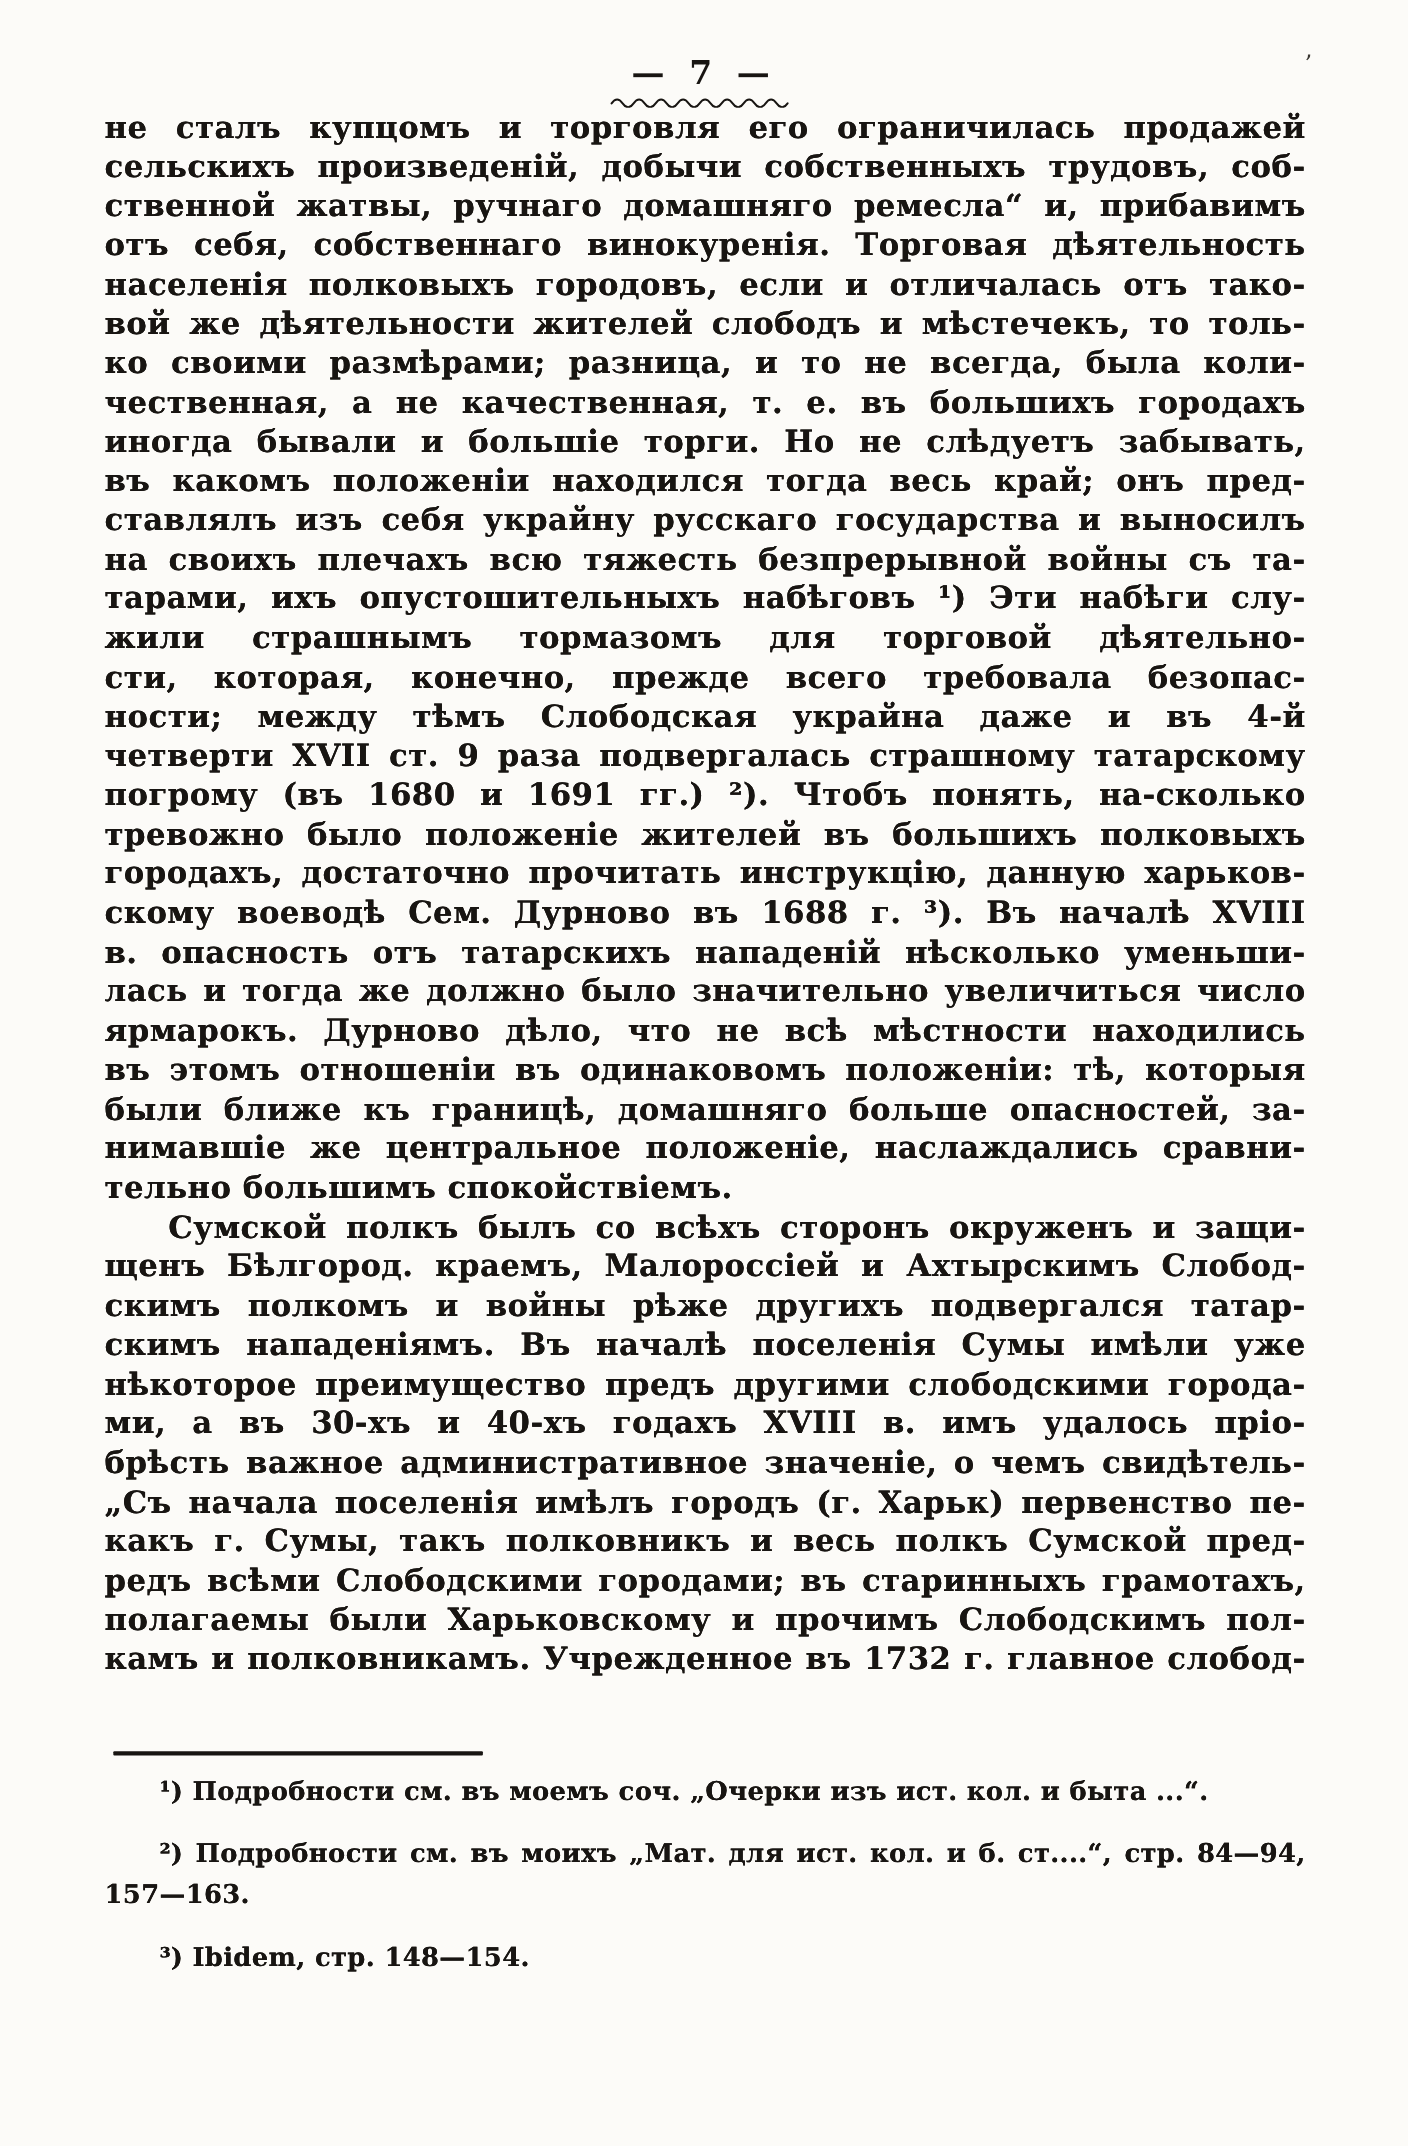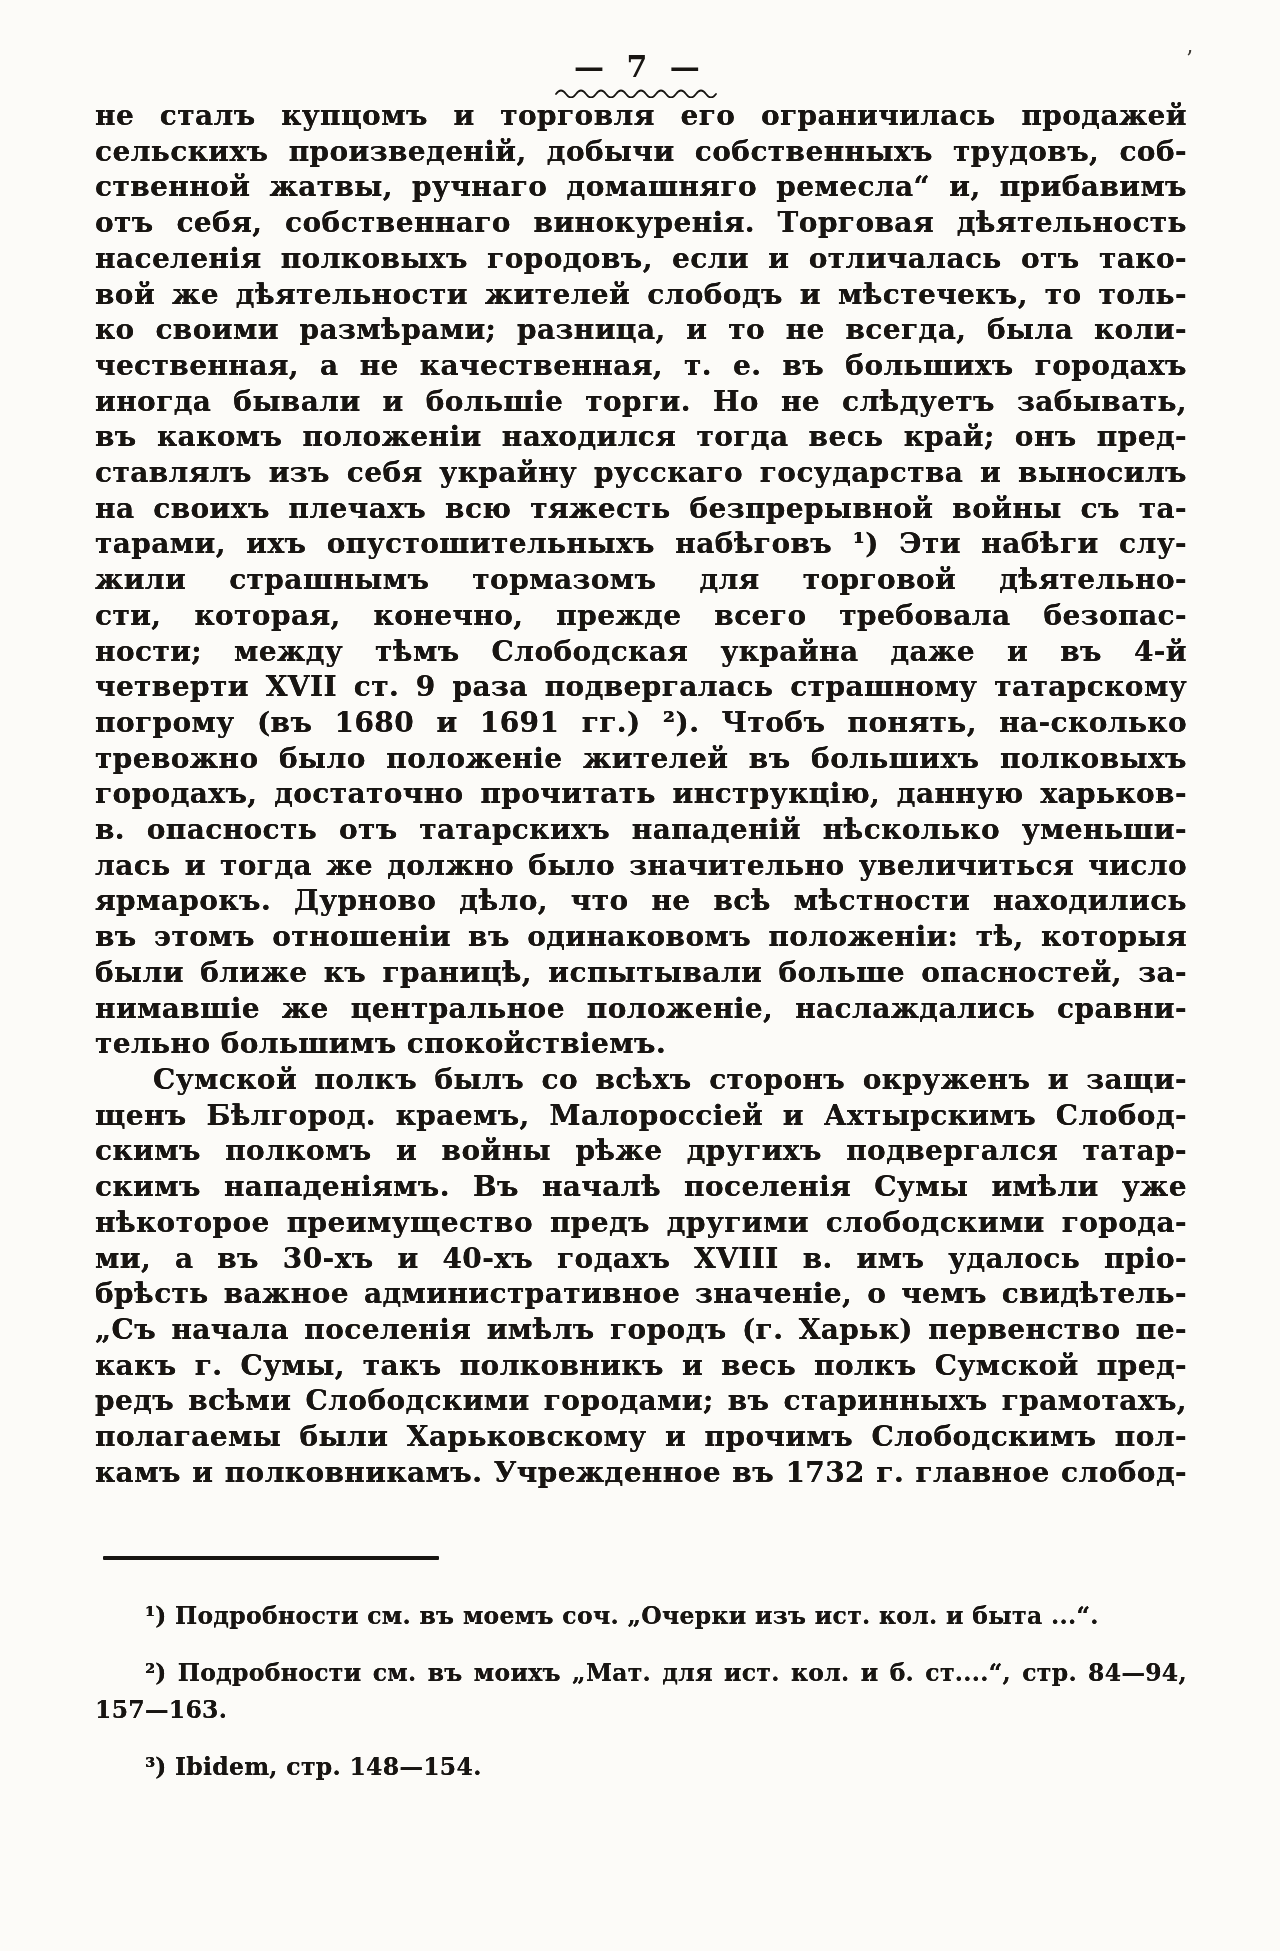--- a/index.html
+++ b/index.html
@@ -58,21 +58,21 @@
   .fnrule {
     margin: 66px 0 0 8px;
     width: 336px;
     height: 4px;
     background: #181512;
     border-radius: 1px;
   }
   .footnotes {
     margin-left: 95px;
     width: 1092px;
-    margin-top: 38px;
+    margin-top: 14px;
     font-size: 23.5px;
     line-height: 37px;
     letter-spacing: 0.3px;
     text-shadow: 0 0 0.4px #181512;
   }
   .footnote { margin-bottom: 20px; }
   .fn-line1 { text-indent: 50px; }
   div.footnote:nth-of-type(2) .fn-line1 {
     text-align: justify;
     text-align-last: justify;
@@ -109,25 +109,26 @@
         <div class="line">ставлялъ изъ себя украйну русскаго государства и выносилъ</div>
         <div class="line">на своихъ плечахъ всю тяжесть безпрерывной войны съ та-</div>
         <div class="line">тарами, ихъ опустошительныхъ набѣговъ ¹) Эти набѣги слу-</div>
         <div class="line">жили страшнымъ тормазомъ для торговой дѣятельно-</div>
         <div class="line">сти, которая, конечно, прежде всего требовала безопас-</div>
         <div class="line">ности; между тѣмъ Слободская украйна даже и въ 4-й</div>
         <div class="line">четверти XVII ст. 9 раза подвергалась страшному татарскому</div>
         <div class="line">погрому (въ 1680 и 1691 гг.) ²). Чтобъ понять, на-сколько</div>
         <div class="line">тревожно было положеніе жителей въ большихъ полковыхъ</div>
         <div class="line">городахъ, достаточно прочитать инструкцію, данную харьков-</div>
+        <div class="line">скому воеводѣ Сем. Дурново въ 1688 г. ³). Въ началѣ XVIII</div>
         <div class="line">в. опасность отъ татарскихъ нападеній нѣсколько уменьши-</div>
         <div class="line">лась и тогда же должно было значительно увеличиться число</div>
         <div class="line">ярмарокъ. Дурново дѣло, что не всѣ мѣстности находились</div>
         <div class="line">въ этомъ отношеніи въ одинаковомъ положеніи: тѣ, которыя</div>
-        <div class="line">были ближе къ границѣ, испытывали больше опасностей, за-</div>
+        <div class="line">были ближе къ границѣ, домашняго больше опасностей, за-</div>
         <div class="line">нимавшіе же центральное положеніе, наслаждались сравни-</div>
         <div class="line">тельно большимъ спокойствіемъ.</div>
       </div>
     <div class="para para2">
 
     <div class="line">Сумской полкъ былъ со всѣхъ сторонъ окруженъ и защи-</div>
         <div class="line">щенъ Бѣлгород. краемъ, Малороссіей и Ахтырскимъ Слобод-</div>
         <div class="line">скимъ полкомъ и войны рѣже другихъ подвергался татар-</div>
         <div class="line">скимъ нападеніямъ. Въ началѣ поселенія Сумы имѣли уже</div>
         <div class="line">нѣкоторое преимущество предъ другими слободскими города-</div>

